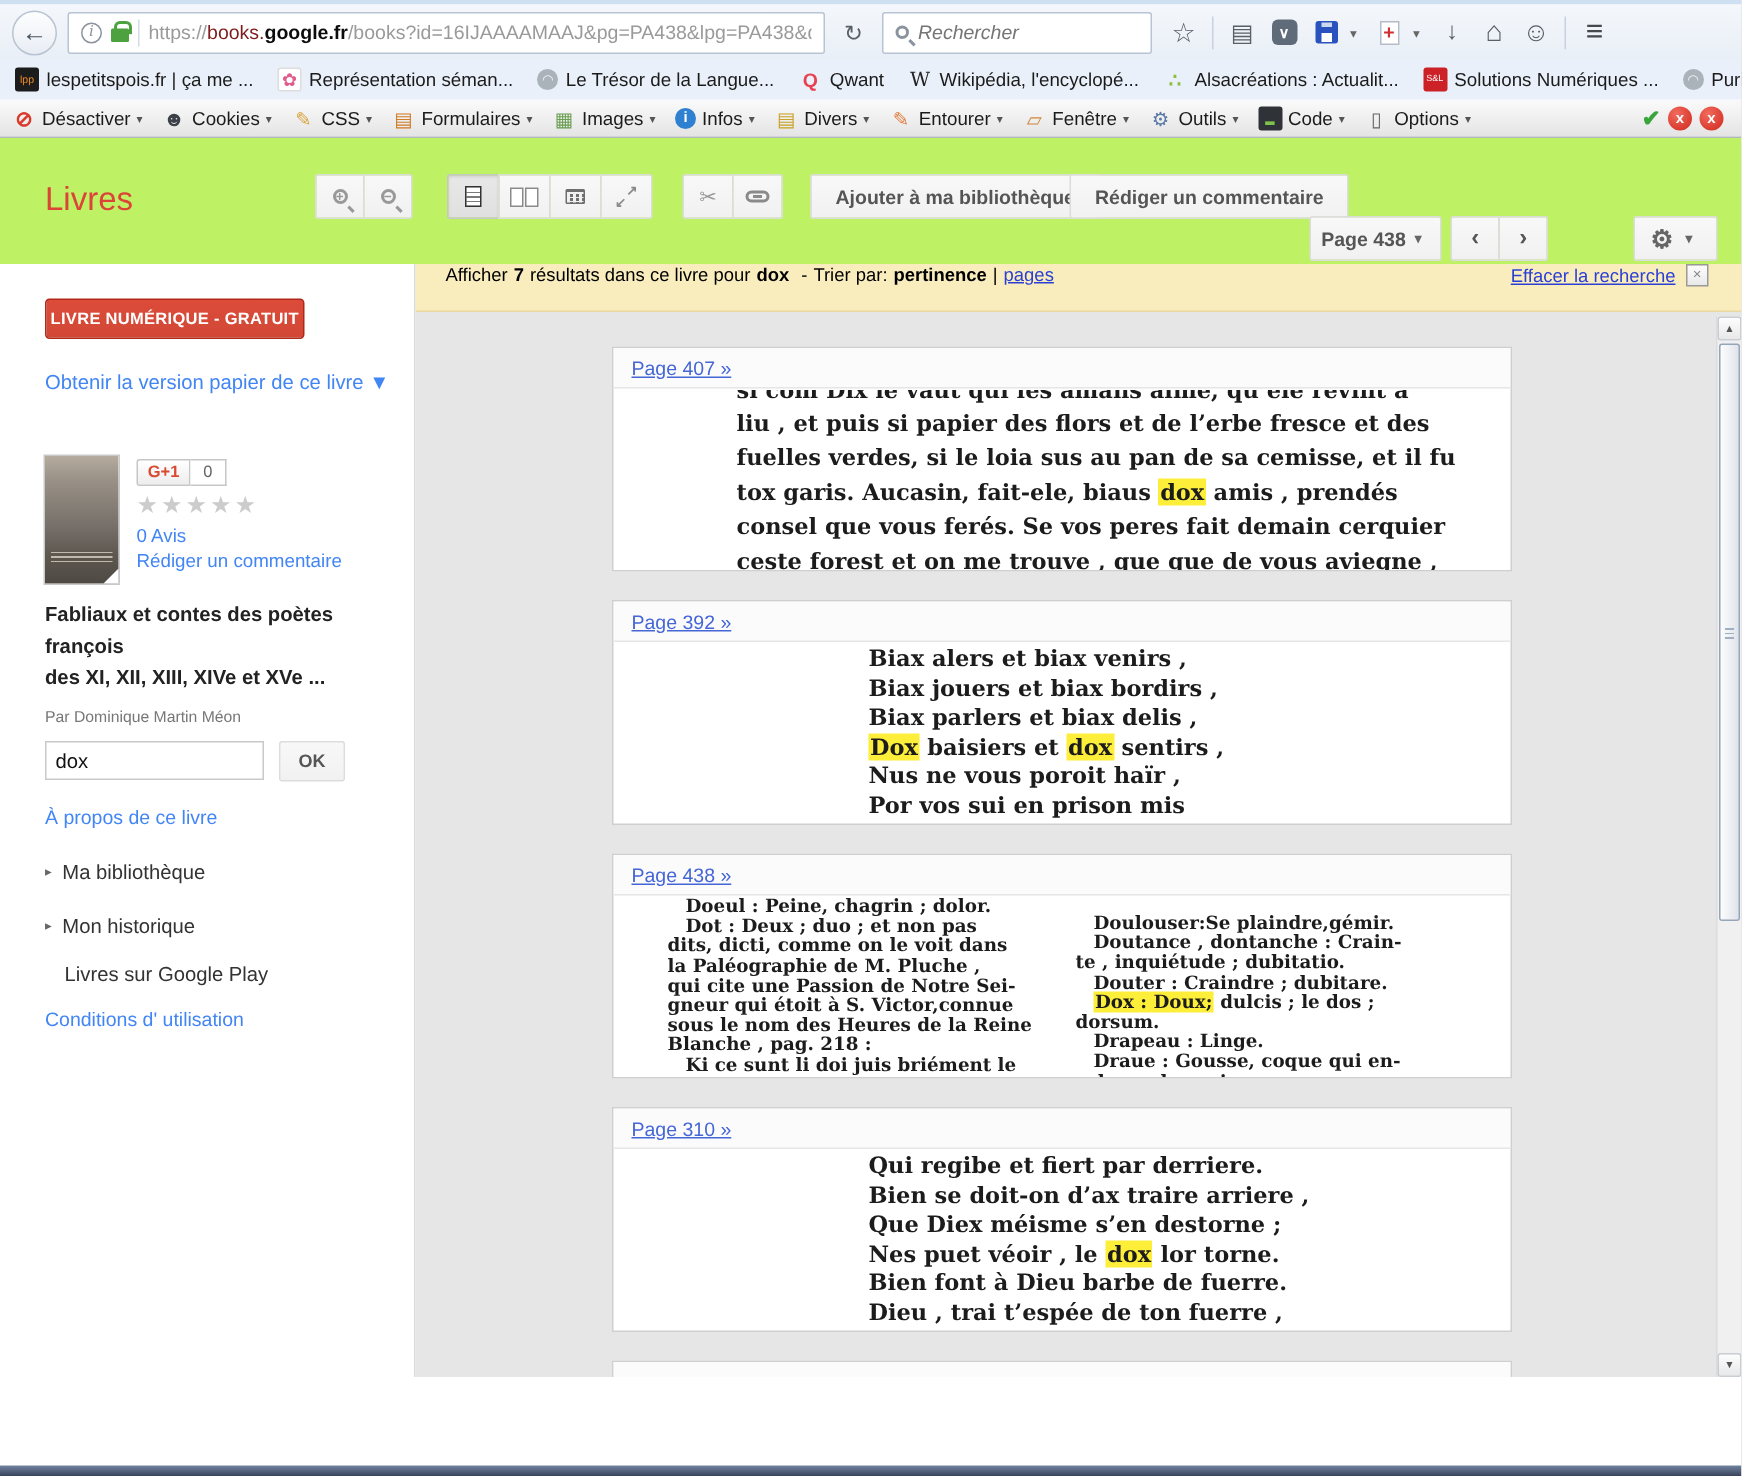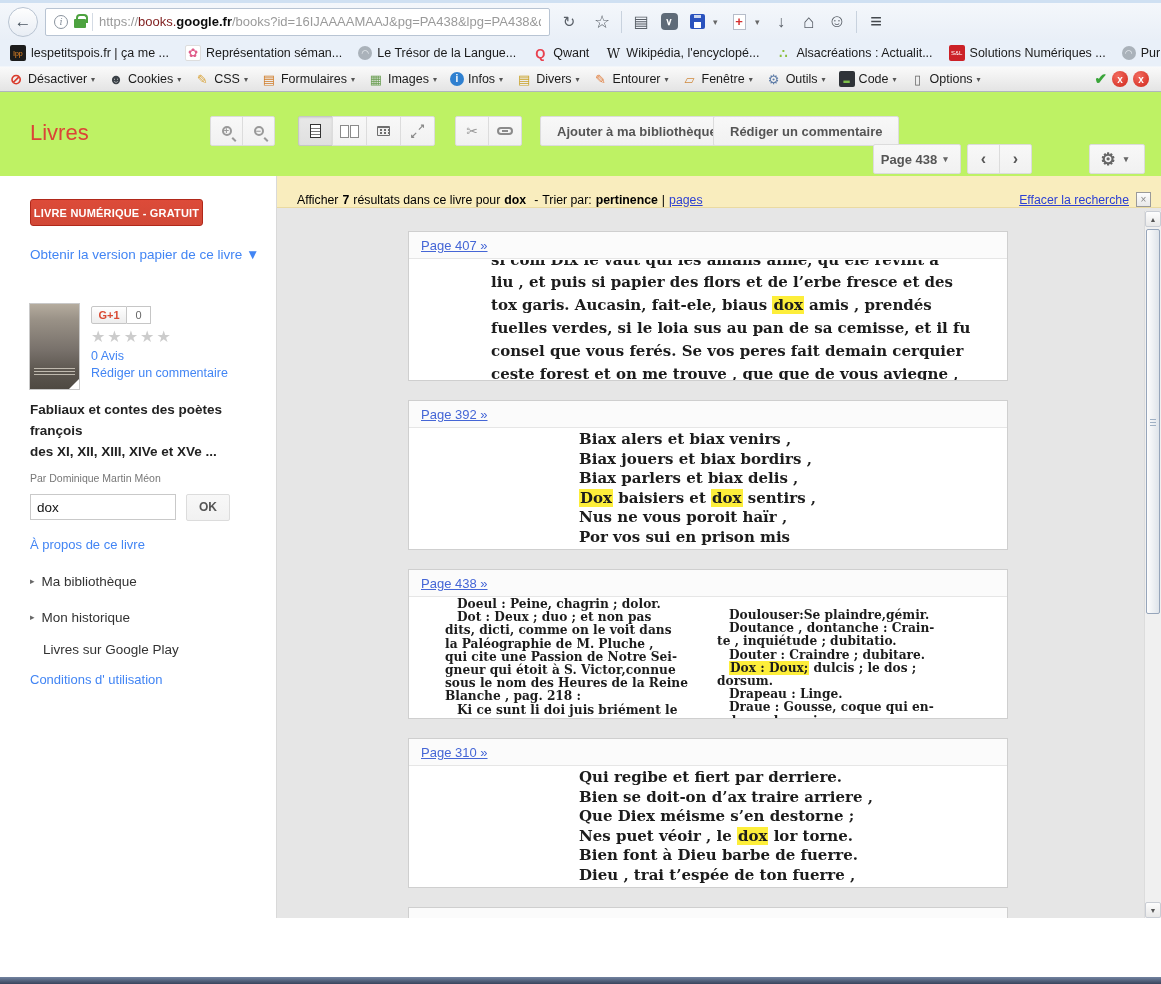--- a/index.html
+++ b/index.html
@@ -118,21 +118,21 @@
   .side-search { margin-top:10px; display:flex; align-items:center; }
   .side-search input { width:146px; height:26px; border:1px solid #c9c9c9; font-size:13.5px; padding:0 6px; color:#111; outline:none; font-family:"Liberation Sans",sans-serif; }
   .ok-btn { margin-left:10px; width:44px; height:27px; background:linear-gradient(#f8f8f8,#f1f1f1); border:1px solid #dcdcdc; border-radius:2px; font-size:12px; font-weight:bold; color:#555; display:flex; align-items:center; justify-content:center; }
   .about-link { display:block; margin-top:16px; }
   .tree-item { display:flex; align-items:center; gap:7px; font-size:13.5px; color:#333; margin-top:22px; }
   .tree-arrow { font-size:9px; color:#666; }
   .play-link { margin-top:17px; margin-left:13px; font-size:13.5px; color:#333; }
   .terms-link { display:block; margin-top:15px; }
 
   .main { flex:1; background:#e6e6e6; position:relative; overflow:hidden; }
-  .notice { height:32px; background:#f9edbe; border-bottom:1px solid #eadaa2; display:flex; align-items:flex-end; padding:0 10px 0 20px; font-size:12.3px; color:#000; }
+  .notice { height:32px; background:#f9edbe; border-bottom:1px solid #eadaa2; display:flex; align-items:flex-start; padding:0 22px 0 20px; font-size:12.3px; color:#000; }
   .notice .seg { margin-right:4px; white-space:nowrap; }
   .notice b { font-weight:bold; }
   .notice-right { margin-left:auto; display:flex; align-items:center; gap:7px; }
   .notice a { color:#2b3fd4; text-decoration:underline; font-size:12.3px; cursor:pointer; }
   .notice-x { width:15px; height:15px; border:1px solid #9a9a9a; background:linear-gradient(#fdfdfd,#e9e9e9); color:#888; font-size:10px; display:flex; align-items:center; justify-content:center; }
 
   .results { position:absolute; left:0; right:0; top:32px; bottom:0; overflow:hidden; }
   .cards { position:absolute; left:131px; top:23px; }
   .card { width:600px; height:150px; background:#fff; border:1px solid #cfcfcf; margin-bottom:19px; overflow:hidden; }
   .card.stub { height:40px; }
@@ -171,20 +171,24 @@
     <div class="nav-back">
         <span>←</span>
       </div>
     <div class="urlbar">
       <span class="info-ic">i</span>
       <span class="lock-ic"></span>
       <span class="url-sep"></span>
       <span class="url-text"><span class="u-scheme">https://</span><span class="u-sub">books.</span><span class="u-base">google.fr</span><span class="u-path">/books?id=16IJAAAAMAAJ&amp;pg=PA438&amp;lpg=PA438&amp;dq=d</span></span>
     </div>
     <div class="nav-btn">↻</div>
+    <div class="searchbox">
+      <span class="mag"></span>
+      <input placeholder="Rechercher" style="">
+    </div>
     <div class="nav-icons">
       <div class="nav-ic ic-star">☆</div>
       <span class="nav-group-sep"></span>
       <div class="nav-ic">▤</div>
       <div class="nav-ic">
           <span class="pocket-ic">∨</span>
         </div>
       <div class="nav-ic">
           <span class="floppy-ic"></span>
         </div>
@@ -420,22 +424,22 @@
         <div class="cards" id="cards">
             <div class="card">
               <div class="card-head">
                 <a class="page-link">Page 407 »</a>
               </div>
               <div class="card-body prose">
                 <div class="scan-line clip">
                   <span class="inner"><span>si com Dix le vaut qui les amans aime, qu’ele revint a</span></span>
                 </div>
                 <div class="scan-line"><span class="inner"><span>liu , et puis si papier des flors et de l’erbe fresce et des</span></span></div>
+                <div class="scan-line"><span class="inner"><span>fuelles verdes, si le loia sus au pan de sa cemisse, et il fu</span></span></div>
                 <div class="scan-line"><span class="inner"><span>tox garis.  Aucasin, fait-ele, biaus </span><span class="hl">dox</span><span> amis , prendés</span></span></div>
-                <div class="scan-line"><span class="inner"><span>fuelles verdes, si le loia sus au pan de sa cemisse, et il fu</span></span></div>
                 <div class="scan-line"><span class="inner"><span>consel que vous ferés. Se vos peres fait demain cerquier</span></span></div>
                 <div class="scan-line"><span class="inner"><span>ceste forest et on me trouve , que que de vous aviegne ,</span></span></div>
               </div>
             </div>
             <div class="card">
               <div class="card-head">
                 <a class="page-link">Page 392 »</a>
               </div>
               <div class="card-body verse">
                 <div class="scan-line"><span class="inner"><span>Biax alers et biax venirs ,</span></span></div>

